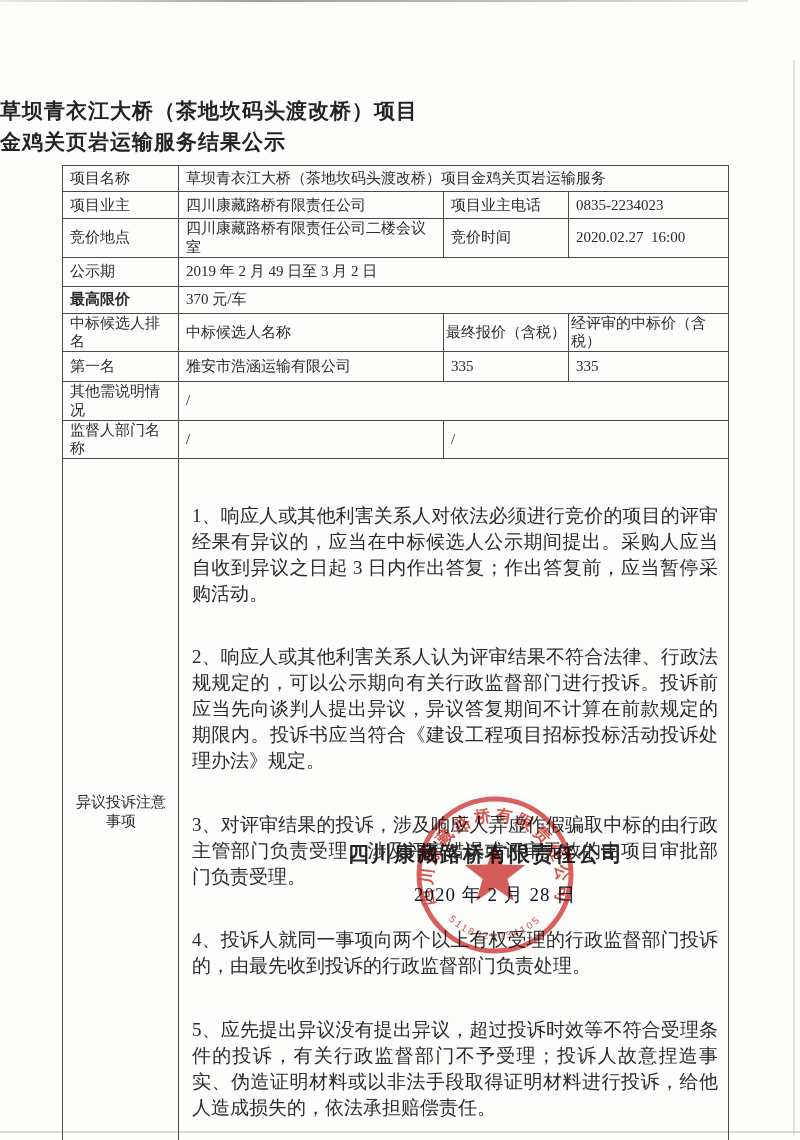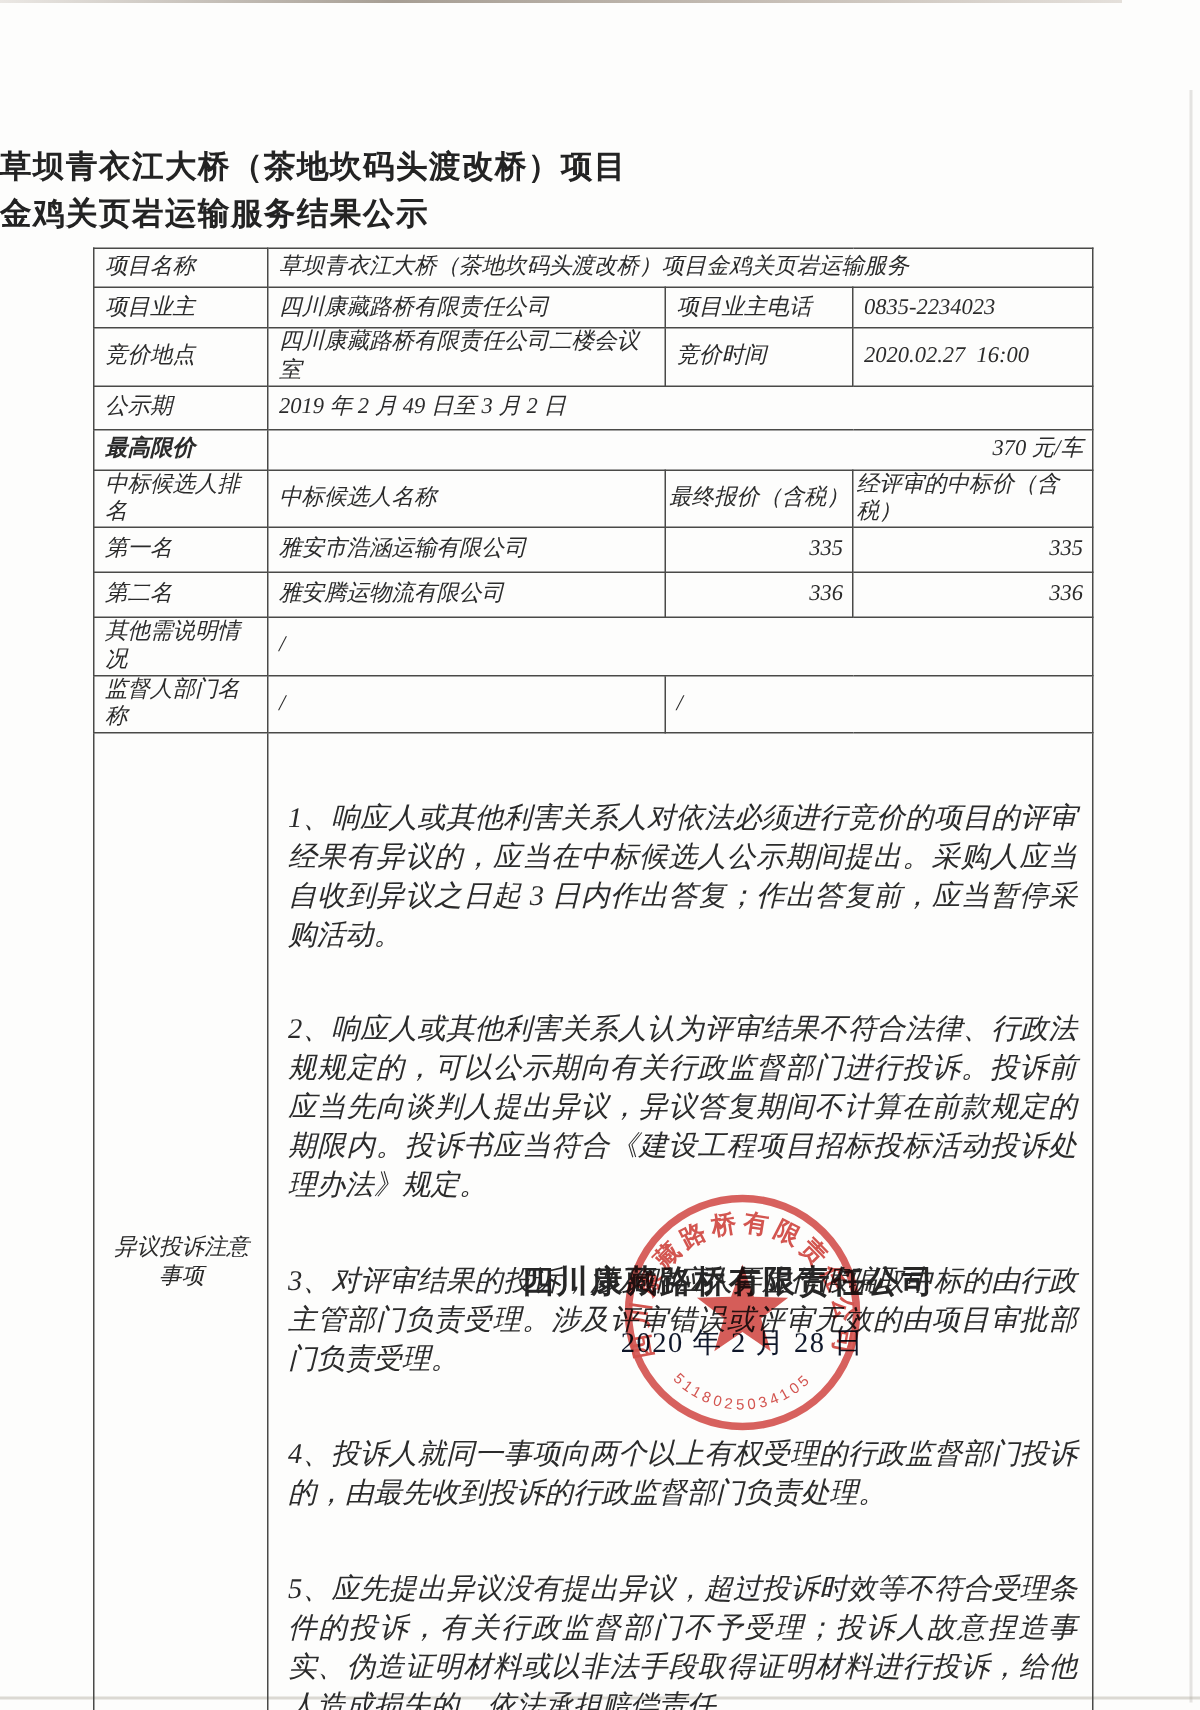--- a/index.html
+++ b/index.html
@@ -25,24 +25,23 @@
     border-collapse:collapse;table-layout:fixed;
     font-size:15px;color:#2b2b2b;
   }
   table.notice td{
     border:1.5px solid #4a4a48;
     padding:0 6px 0 7px;
     vertical-align:middle;
     white-space:pre-wrap;
     line-height:1.25;
     overflow:hidden;
-    font-style:italic;
   }
   td.val{padding-left:14px;}
-  td.center{text-align:right;padding-left:6px;}
+  td.center{text-align:left;padding-left:6px;}
   td.bold{font-weight:700;}
   tr.r-std{height:27px;}
   .objection-cell{padding:6px 10px 6px 13px !important;vertical-align:top !important;}
   .objection-cell p{margin:0;line-height:26px;font-size:19px;text-align:justify;}
   .objection-label{line-height:27px;text-align:center;}
 
   .footer-company{position:absolute;left:0;width:800px;top:840px;text-align:center;
     font-size:21px;font-weight:700;letter-spacing:2px;color:#262626;
     padding-left:172px;box-sizing:border-box;}
   .footer-date{position:absolute;left:0;width:800px;top:882px;text-align:center;
@@ -99,26 +98,20 @@
     <td class="val">中标候选人名称</td>
     <td style="padding:0 2px;">最终报价（含税）</td>
     <td style="padding:0 2px;">经评审的中标价（含税）</td>
   </tr>
   <tr style="height:30px">
     <td>第一名</td>
     <td class="val">雅安市浩涵运输有限公司</td>
     <td class="center">335</td>
     <td class="center">335</td>
   </tr>
-  <tr style="height:30px">
-    <td>第二名</td>
-    <td class="val">雅安腾运物流有限公司</td>
-    <td class="center">336</td>
-    <td class="center">336</td>
-  </tr>
   <tr style="height:22px">
     <td>其他需说明情况</td>
     <td class="val" colspan="3">/</td>
   </tr>
   <tr class="r-std">
     <td>监督人部门名称</td>
     <td class="val">/</td>
     <td class="val" colspan="2">/</td>
   </tr>
   <tr style="height:373px">

